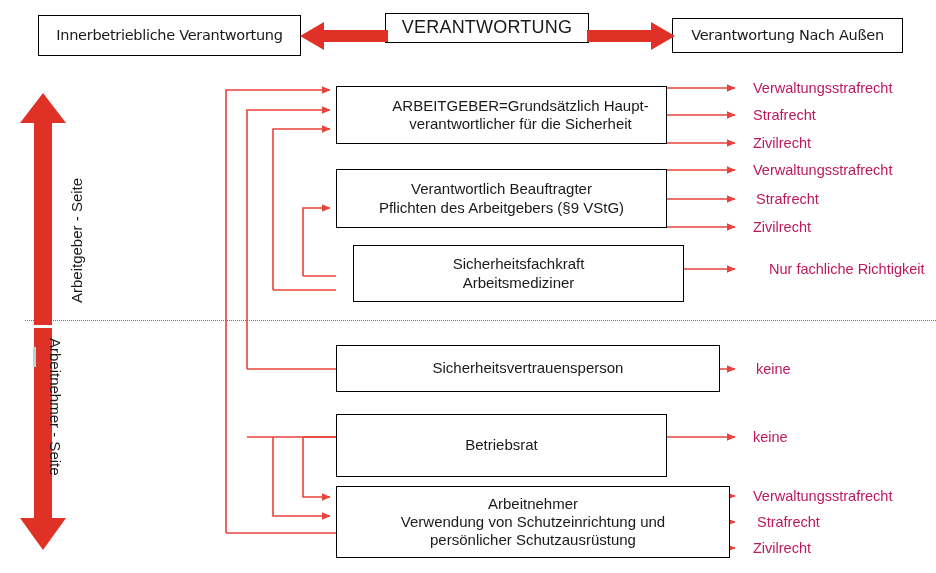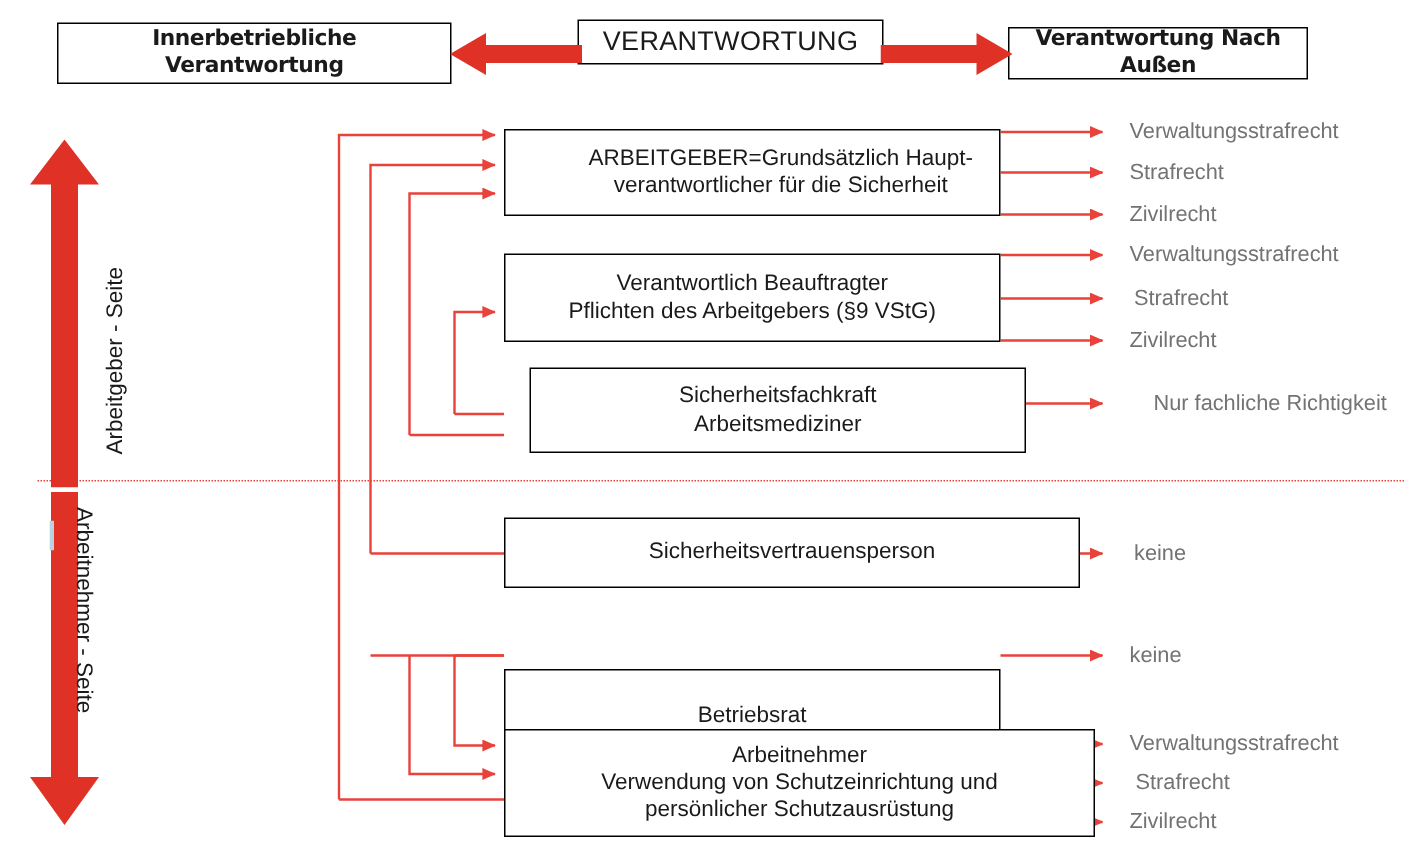--- a/index.html
+++ b/index.html
@@ -37,40 +37,39 @@
     justify-content: center;
     text-align: center;
     line-height: 1.22;
     color: #1a1a1a;
     z-index: 3;
   }
   .box.header-box {
     font-family: "DejaVu Sans", sans-serif;
     font-size: 14.5px;
     letter-spacing: -0.3px;
-    font-weight: bold;
   }
   .box.title-box {
     font-family: "Liberation Sans", sans-serif;
     font-size: 18px;
     letter-spacing: 0.2px;
   }
   .box.node-box {
     font-family: "Liberation Sans", sans-serif;
     font-size: 15px;
   }
   .box .box-text {
     padding: 0 6px;
     white-space: pre-line;
   }
   .rlabel {
     position: absolute;
     font-family: "Liberation Sans", sans-serif;
     font-size: 14.5px;
-    color: #737373;
+    color: #be185d;
     white-space: nowrap;
     z-index: 3;
   }
   .side-label {
     position: absolute;
     font-family: "Liberation Sans", sans-serif;
     font-size: 15px;
     color: #1a1a1a;
     white-space: nowrap;
     z-index: 4;
@@ -150,21 +149,21 @@
   </svg>
 
   <div class="box header-box" style="left:38px; top:15px; width:263px; height:41px;">
     <span class="box-text">Innerbetriebliche Verantwortung</span>
   </div>
 
   <div class="box title-box" style="left:385px; top:13px; width:204px; height:30px;">
     <span class="box-text">VERANTWORTUNG</span>
   </div>
 
-  <div class="box header-box" style="left:672px; top:18px; width:200px; height:35px;">
+  <div class="box header-box" style="left:672px; top:18px; width:231px; height:35px;">
     <span class="box-text">Verantwortung Nach Außen</span>
   </div>
 
   <svg class="bigarrow" style="left:300px; top:22px;" width="88" height="28" viewBox="0 0 88 28">
     <path d="M88,8 L24,8 L24,0 L0,14 L24,28 L24,20 L88,20 Z" fill="#e03127"></path>
   </svg>
 
   <svg class="bigarrow" style="left:587px; top:22px;" width="88" height="28" viewBox="0 0 88 28">
     <path d="M0,8 L64,8 L64,0 L88,14 L64,28 L64,20 L0,20 Z" fill="#e03127"></path>
   </svg>
@@ -201,21 +200,21 @@
 
   <div class="box node-box" style="left:336px; top:245px; width:331px; height:57px;margin-left:17px;">
     <span class="box-text">Sicherheitsfachkraft
 Arbeitsmediziner</span>
   </div>
 
   <div class="box node-box" style="left:336px; top:345px; width:384px; height:47px;">
     <span class="box-text">Sicherheitsvertrauensperson</span>
   </div>
 
-  <div class="box node-box" style="left:336px; top:414px; width:331px; height:63px;margin-top:32px;">
+  <div class="box node-box" style="left:336px; top:414px; width:331px; height:63px;">
     <span class="box-text">Betriebsrat</span>
   </div>
 
   <div class="box node-box" style="left:336px; top:486px; width:394px; height:72px;">
     <span class="box-text">Arbeitnehmer
 Verwendung von Schutzeinrichtung und
 persönlicher Schutzausrüstung</span>
   </div>
 
   <div class="rlabel" style="left:753px; top:80px;">Verwaltungsstrafrecht</div>

